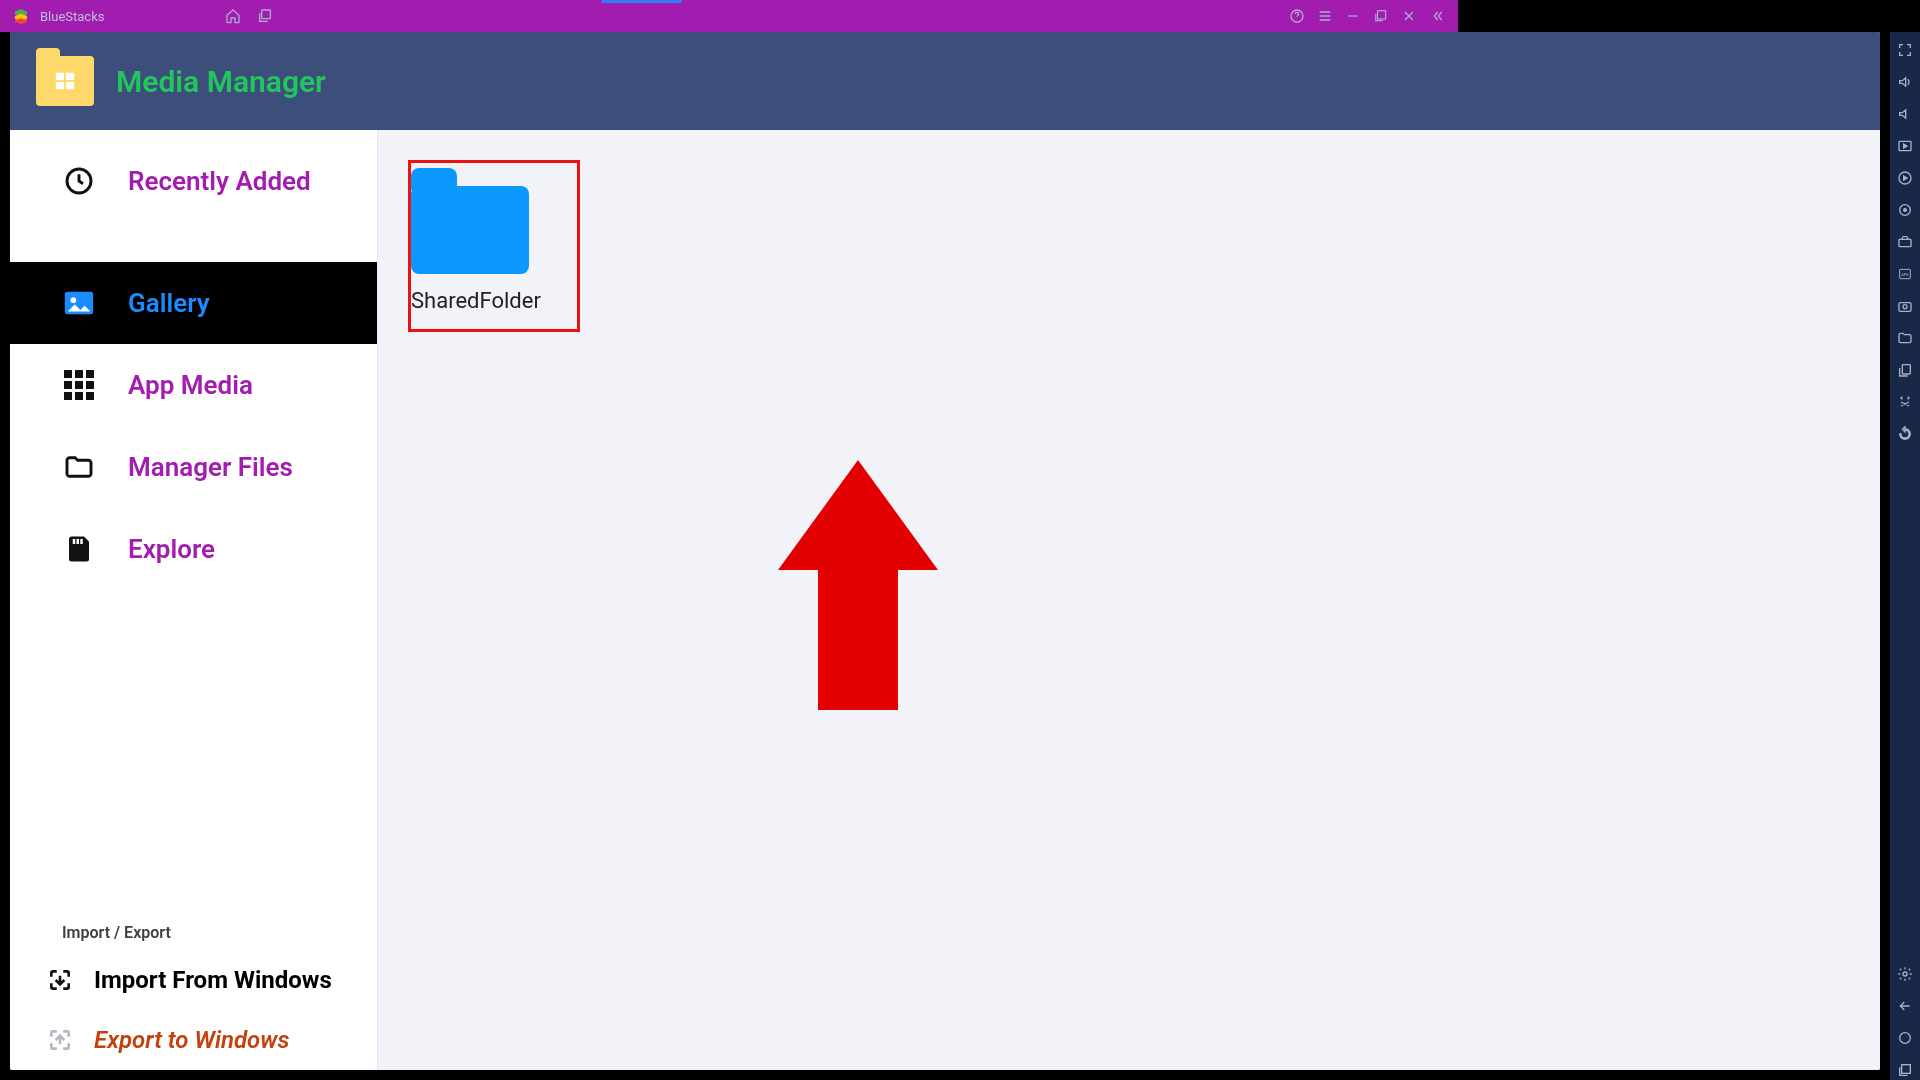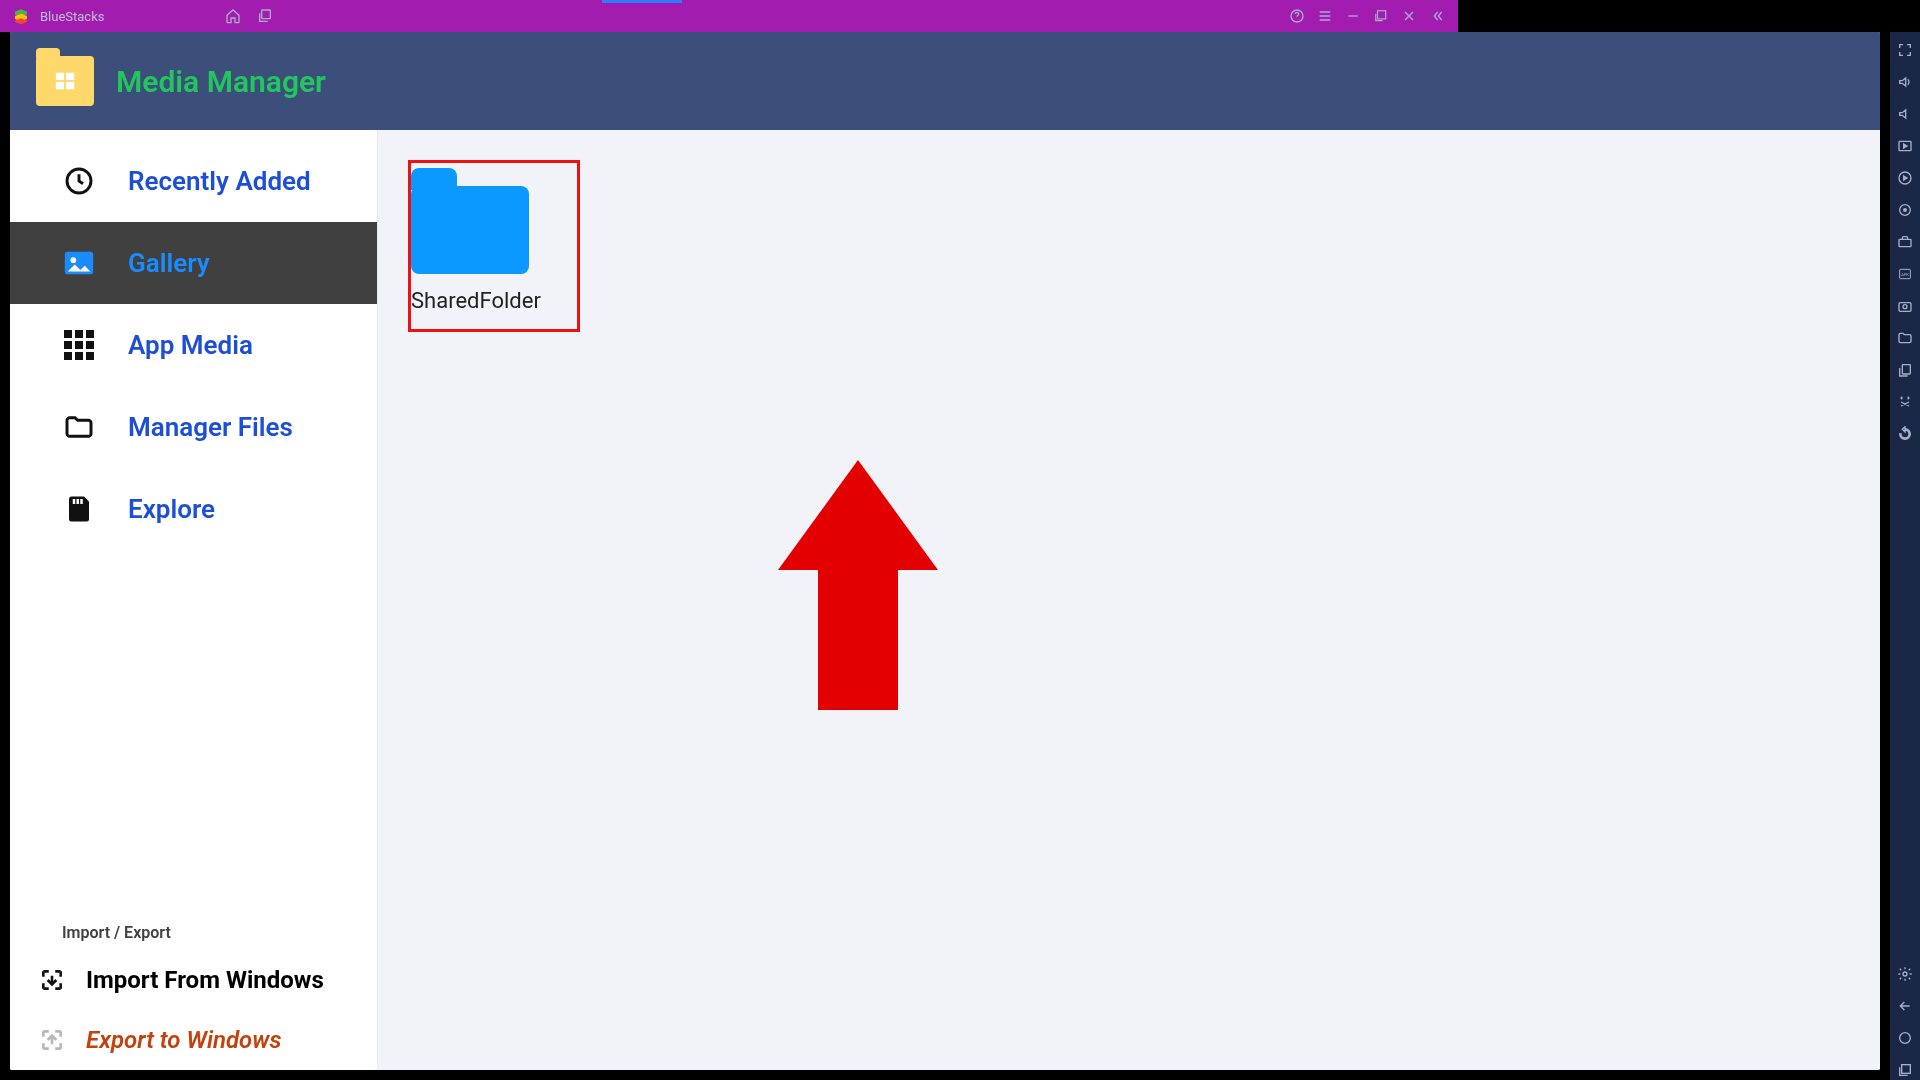--- a/index.html
+++ b/index.html
@@ -49,30 +49,30 @@
     position:absolute; top:-8px; left:0; width:24px; height:10px; background:#ffd86b; border-radius:4px 4px 0 0;
   }
   .app-header-icon .win { position:absolute; left:50%; top:50%; transform:translate(-50%,-50%); width:26px; height:22px; }
   .app-header-title { color:#22c55e; font-size:30px; font-weight:600; }
 
   .app-body { flex:1; display:flex; }
   .sidebar { width: 368px; background:#fff; border-right:1px solid #e7e8ef; display:flex; flex-direction:column; }
   .side-item {
     display:flex; align-items:center; gap:32px;
     padding: 24px 30px 24px 52px;
-    font-size: 26px; color:#1d4ed8; font-weight:600;
+    font-size: 26px; color:#a21caf; font-weight:600;
     cursor:pointer;
   }
   .side-item.first { padding-top: 34px; }
-  .side-item.active { background:#404040; color:#1a8cff; }
+  .side-item.active { background:#000000; color:#1a8cff;margin-top:40px; }
   .side-icon { width:34px; height:34px; display:flex; align-items:center; justify-content:center; flex-shrink:0; }
   .grid-icon { display:grid; grid-template-columns:repeat(3,8px); grid-template-rows:repeat(3,8px); gap:3px; }
   .grid-icon span { background:#111; }
   .side-section-label { font-size:16px; color:#404040; padding: 0 30px 8px 52px; margin-top:auto; font-weight:600;}
-  .side-action { display:flex; align-items:center; gap:20px; padding:16px 30px 16px 28px; font-size:24px; font-weight:700; cursor:pointer; }
+  .side-action { display:flex; align-items:center; gap:20px; padding:16px 30px 16px 36px; font-size:24px; font-weight:700; cursor:pointer; }
   .side-action.disabled { color:#c2410c; font-weight:600;font-style:italic;}
   .side-action .side-icon { width:28px; height:28px; }
 
   .content { flex:1; padding: 30px 30px; background:#f2f3f9; position:relative; }
   .folder-card {
     width:172px; height:172px; border:3px solid #e11; display:flex; flex-direction:column; justify-content:center; gap:14px;
     cursor:pointer;
   }
   .folder-shape { width:118px; height:88px; background:#0b99ff; border-radius:8px; position:relative; margin-top:6px;}
   .folder-shape::before { content:''; position:absolute; top:-18px; left:0; width:46px; height:22px; background:#0b99ff; border-radius:8px 8px 0 0; }

